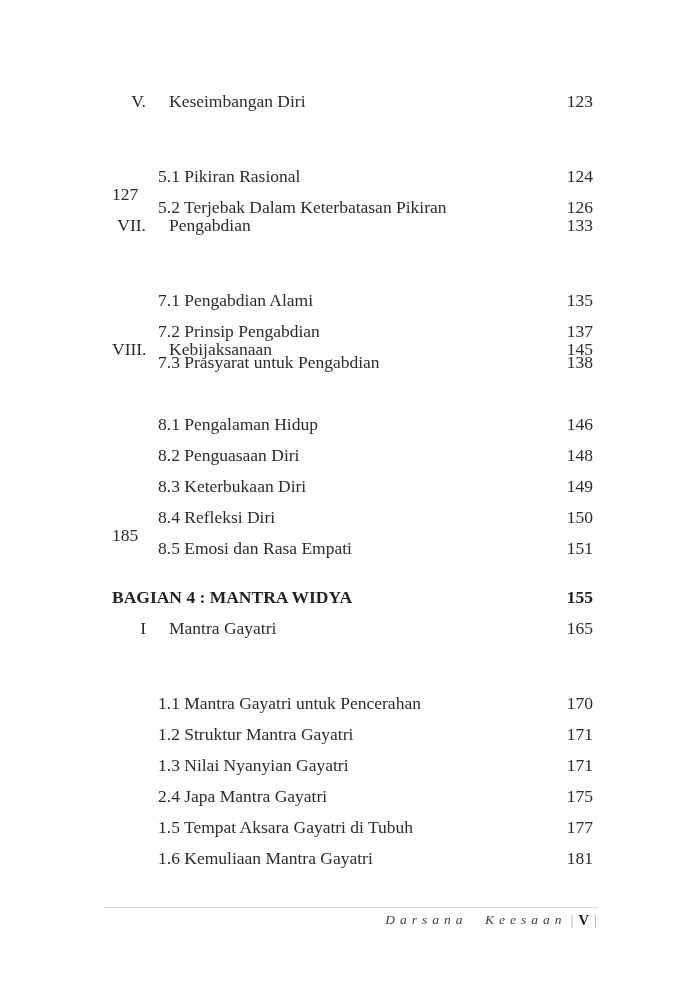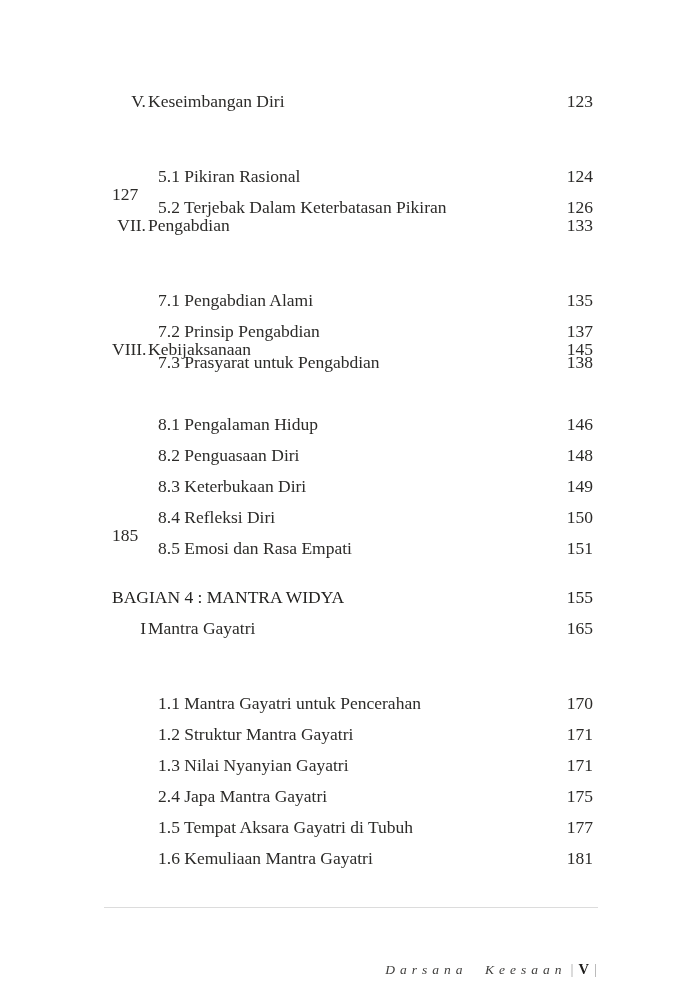--- a/index.html
+++ b/index.html
@@ -34,51 +34,51 @@
   .row .left {
     display: flex;
     white-space: nowrap;
   }
   .roman {
     display: inline-block;
     width: 34px;
     text-align: right;
   }
   .chapter-title {
-    margin-left: 2px;
+    margin-left: 23px;
   }
   .row.sub .left {
     padding-left: 46px;
     margin-top: 44px;
   }
   .row.part {
-    font-weight: normal;
+    font-weight: bold;
     color: #232220;
   }
   .row.spacer {
     height: 31px;
   }
   .page-num {
     text-align: right;
   }
   .footer-rule {
     position: absolute;
     left: 104px;
     top: 907px;
     width: 494px;
     height: 1px;
     background: #dcdcdc;
   }
   .footer {
     position: absolute;
-    top: 956px;
+    top: 912px;
     right: 103px;
     height: 22px;
     display: flex;
-    align-items: flex-end;
+    align-items: flex-start;
     font-size: 13.5px;
     color: #3e3d3b;
   }
   .footer-title {
     font-style: italic;
     letter-spacing: 5px;
     word-spacing: 9px;
     margin-right: 4px;
   }
   .footer .bar {

